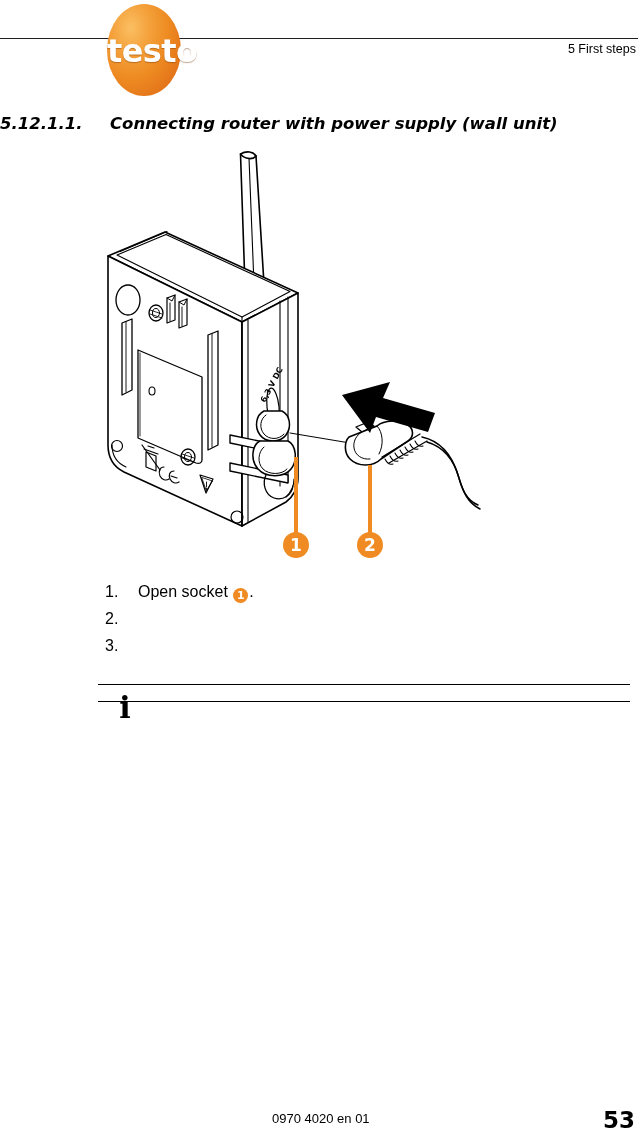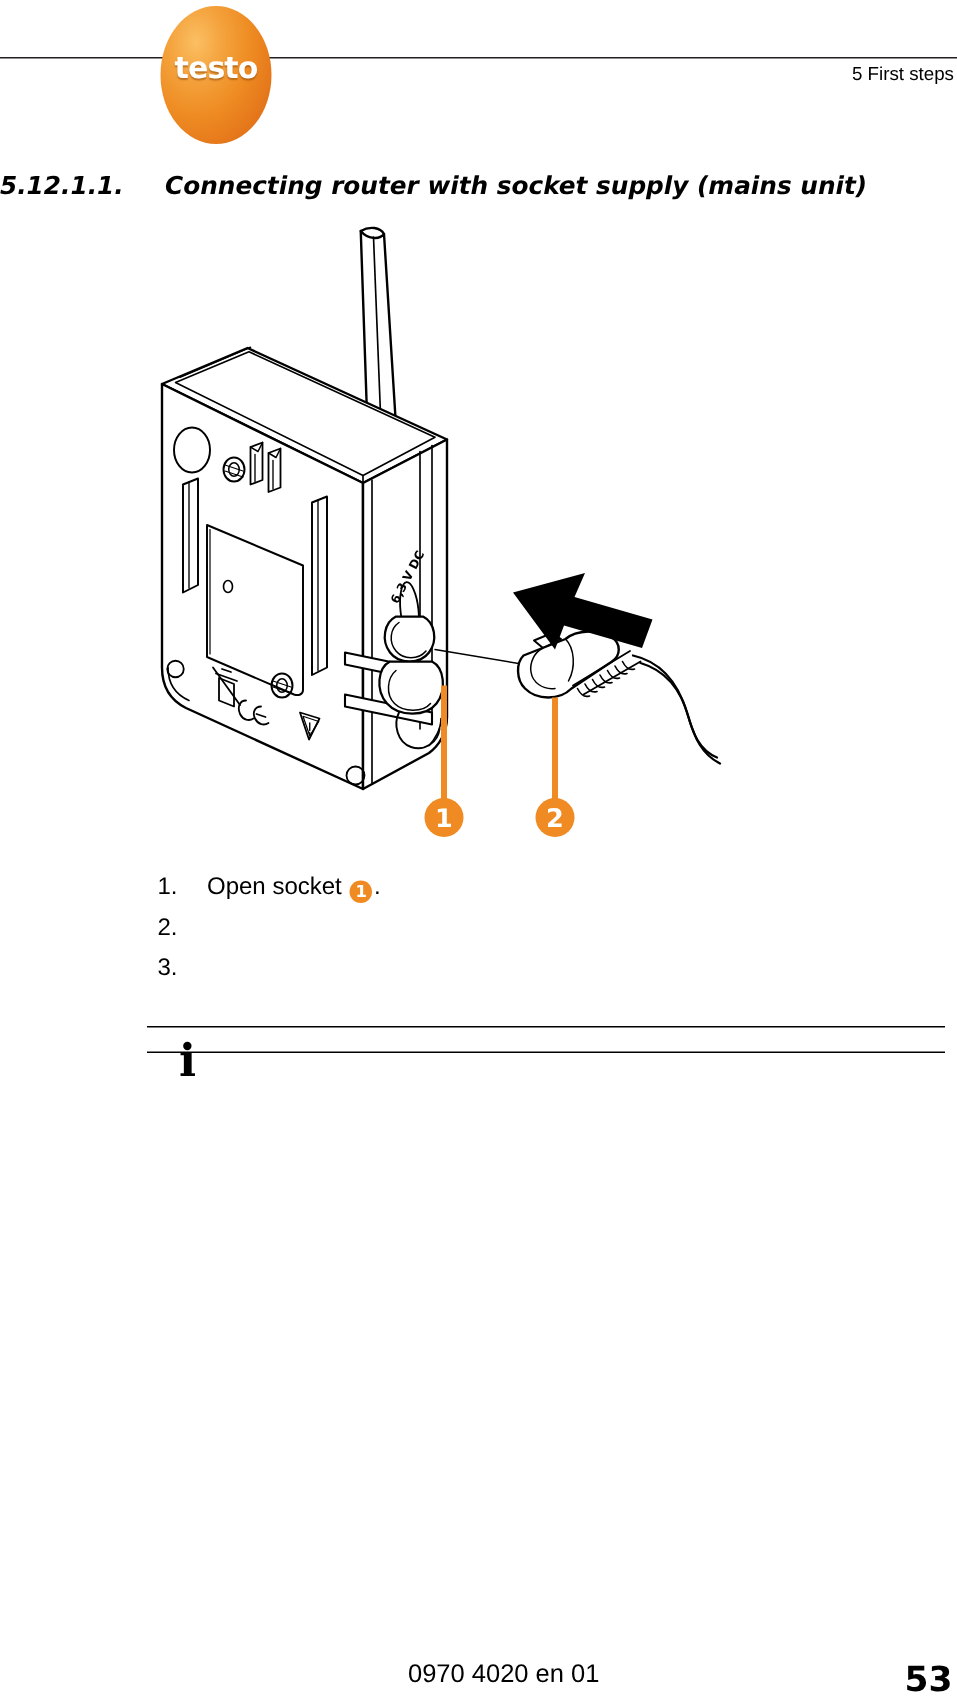--- a/index.html
+++ b/index.html
@@ -45,21 +45,21 @@
   }
   #testo-logo .wordmark {
     position: absolute;
     left: 0;
     right: 0;
     top: 31px;
     text-align: center;
     color: #ffffff;
     font-family: "DejaVu Sans", sans-serif;
     font-weight: bold;
-    font-size: 20px;
+    font-size: 32px;
     letter-spacing: -0.6px;
     line-height: 1;
     text-shadow: 0 1px 1px rgba(120, 55, 5, 0.45);
   }
   #header-section-label {
     position: absolute;
     right: 2px;
     top: 42px;
     font-size: 12.5px;
     line-height: 1.2;
@@ -178,21 +178,21 @@
     position: absolute;
     left: 0;
     bottom: 0;
     width: 638px;
     height: 44px;
   }
   #footer-docnumber {
     position: absolute;
     left: 272px;
     bottom: 9px;
-    font-size: 17px;
+    font-size: 13px;
     white-space: nowrap;
   }
   #footer-pagenumber {
     position: absolute;
     right: 3px;
     bottom: 3px;
     font-family: "DejaVu Sans", sans-serif;
     font-weight: bold;
     font-size: 23px;
     line-height: 1;
@@ -207,21 +207,21 @@
 
   <div id="testo-logo">
     <div class="wordmark">testo</div>
   </div>
 
   <div id="header-section-label">5 First steps</div>
 </div>
 
 <div id="section-heading">
   <span class="num">5.12.1.1.</span>
-  <span class="title">Connecting router with socket supply (mains unit)</span>
+  <span class="title">Connecting router with power supply (wall unit)</span>
 </div>
 
 <div id="illustration">
   <svg width="400" height="420" viewBox="0 0 400 420" xmlns="http://www.w3.org/2000/svg">
     <g fill="none" stroke="#000000" stroke-width="1.6" stroke-linejoin="round" stroke-linecap="round">
 
       <g>
         <path d="M150.5 9 C156.5 5.5, 163.5 6.5, 166 11 L175 155 C172 160, 160 160.5, 155.5 156 Z" fill="#ffffff"></path>
         <path d="M150.5 9 C155 14.5, 163 15, 166 11"></path>
         <path d="M155.5 156 C159 160.5, 171 160.5, 175 155"></path>

